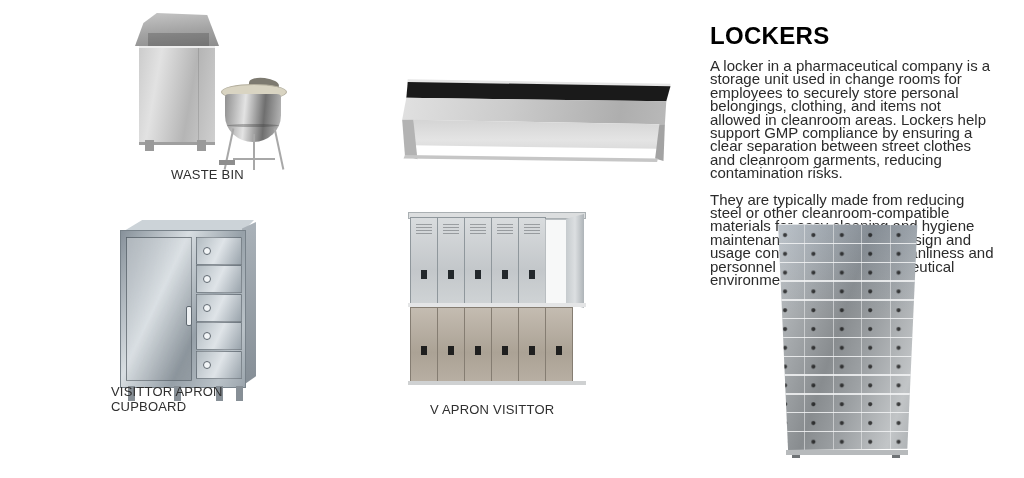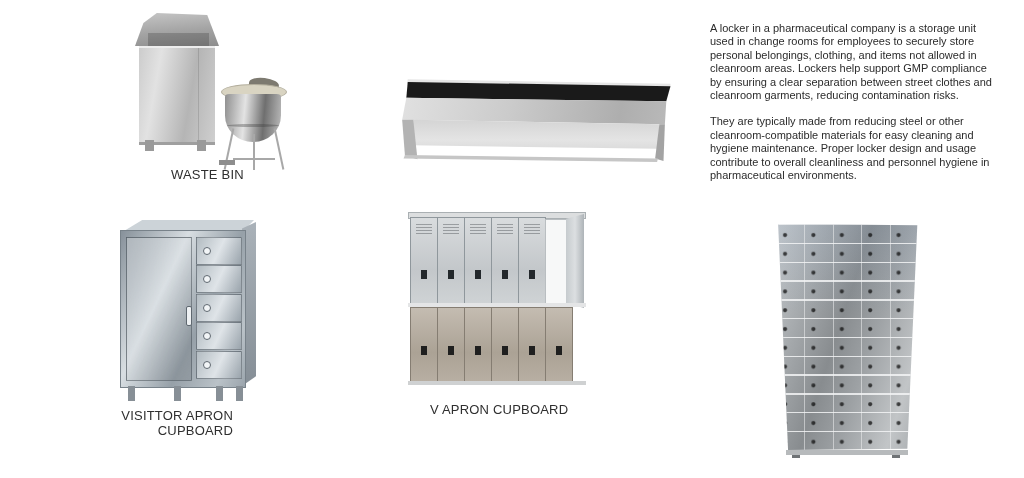--- a/index.html
+++ b/index.html
@@ -5,27 +5,27 @@
   html,body{margin:0;padding:0;background:#fff;}
   .canvas{position:relative;width:1024px;height:478px;background:#ffffff;overflow:hidden;
           font-family:"Liberation Sans",sans-serif;}
   .fig{position:absolute;}
   .fig div{position:absolute;}
 
   
   .plabel{position:absolute;font-size:13px;color:#2f2f2f;letter-spacing:.2px;white-space:nowrap;text-align:center;}
   #label-waste-bin{left:171px;top:167px;}
   #label-bench{left:509px;top:167px;}
-  #label-visitor{left:111px;top:408px;width:122px;text-align:right;white-space:normal;line-height:15px;}
+  #label-visitor{left:111px;top:384px;width:122px;text-align:left;white-space:normal;line-height:15px;}
   #label-vapron{left:430px;top:402px;}
 
   
   #article{position:absolute;left:710px;top:22px;width:284px;color:#2b2b2b;}
   #article h1{margin:0 0 9px 0;font-size:24px;font-weight:800;letter-spacing:.3px;color:#000;}
-  #article p{margin:0 0 13px 0;font-size:11px;line-height:13.4px;}
+  #article p{margin:0 0 13px 0;font-size:15px;line-height:13.4px;}
 
   
   #fig-waste-bin{left:133px;top:10px;width:160px;height:160px;}
   .wb-lid{left:2px;top:3px;width:84px;height:33px;
     clip-path:polygon(0% 100%,10% 30%,26% 0%,86% 6%,100% 100%);
     background:linear-gradient(175deg,#c6c6c6 0%,#a3a3a3 55%,#8d8d8d 100%);}
   .wb-lid::after{content:"";position:absolute;left:16%;bottom:0;width:72%;height:38%;
     background:rgba(0,0,0,.18);}
   .wb-body{left:6px;top:36px;width:76px;height:94px;
     background:linear-gradient(100deg,#cccccc 0%,#e2e2e2 25%,#b5b5b5 65%,#cfcfcf 100%);
@@ -147,20 +147,21 @@
     <div class="bn-rim"></div>
     <div class="bn-top"></div>
     <div class="bn-fascia"></div>
     <div class="bn-cavity"></div>
     <div class="bn-post-l"></div>
     <div class="bn-post-r"></div>
     <div class="bn-base"></div>
   </div>
 
   <div id="article">
+    <h1>LOCKERS</h1>
     <p>A locker in a pharmaceutical company is a storage unit used in change rooms for employees to securely store personal belongings, clothing, and items not allowed in cleanroom areas. Lockers help support GMP compliance by ensuring a clear separation between street clothes and cleanroom garments, reducing contamination risks.</p>
     <p>They are typically made from reducing steel or other cleanroom-compatible materials for easy cleaning and hygiene maintenance. Proper locker design and usage contribute to overall cleanliness and personnel hygiene in pharmaceutical environments.</p>
   </div>
 
   <div class="fig" id="fig-visitor">
     <div class="vc-top"></div>
     <div class="vc-side"></div>
     <div class="vc-body"></div>
     <div class="vc-door"></div>
     <div class="vc-handle"></div>
@@ -187,21 +188,21 @@
     <div class="va-opendoor"></div>
     <div class="va-mid"></div>
     <div class="va-bd va-bd1"></div>
     <div class="va-bd va-bd2"></div>
     <div class="va-bd va-bd3"></div>
     <div class="va-bd va-bd4"></div>
     <div class="va-bd va-bd5"></div>
     <div class="va-bd va-bd6"></div>
     <div class="va-base"></div>
   </div>
-  <div class="plabel" id="label-vapron">V APRON CUPBOARD</div>
+  <div class="plabel" id="label-vapron">V APRON VISITTOR</div>
 
   <div class="fig" id="fig-lockers">
     <div class="lk-body"></div>
     <div class="lk-base"></div>
     <div class="lk-foot lk-foot-l"></div>
     <div class="lk-foot lk-foot-r"></div>
   </div>
 
 </div>
 

